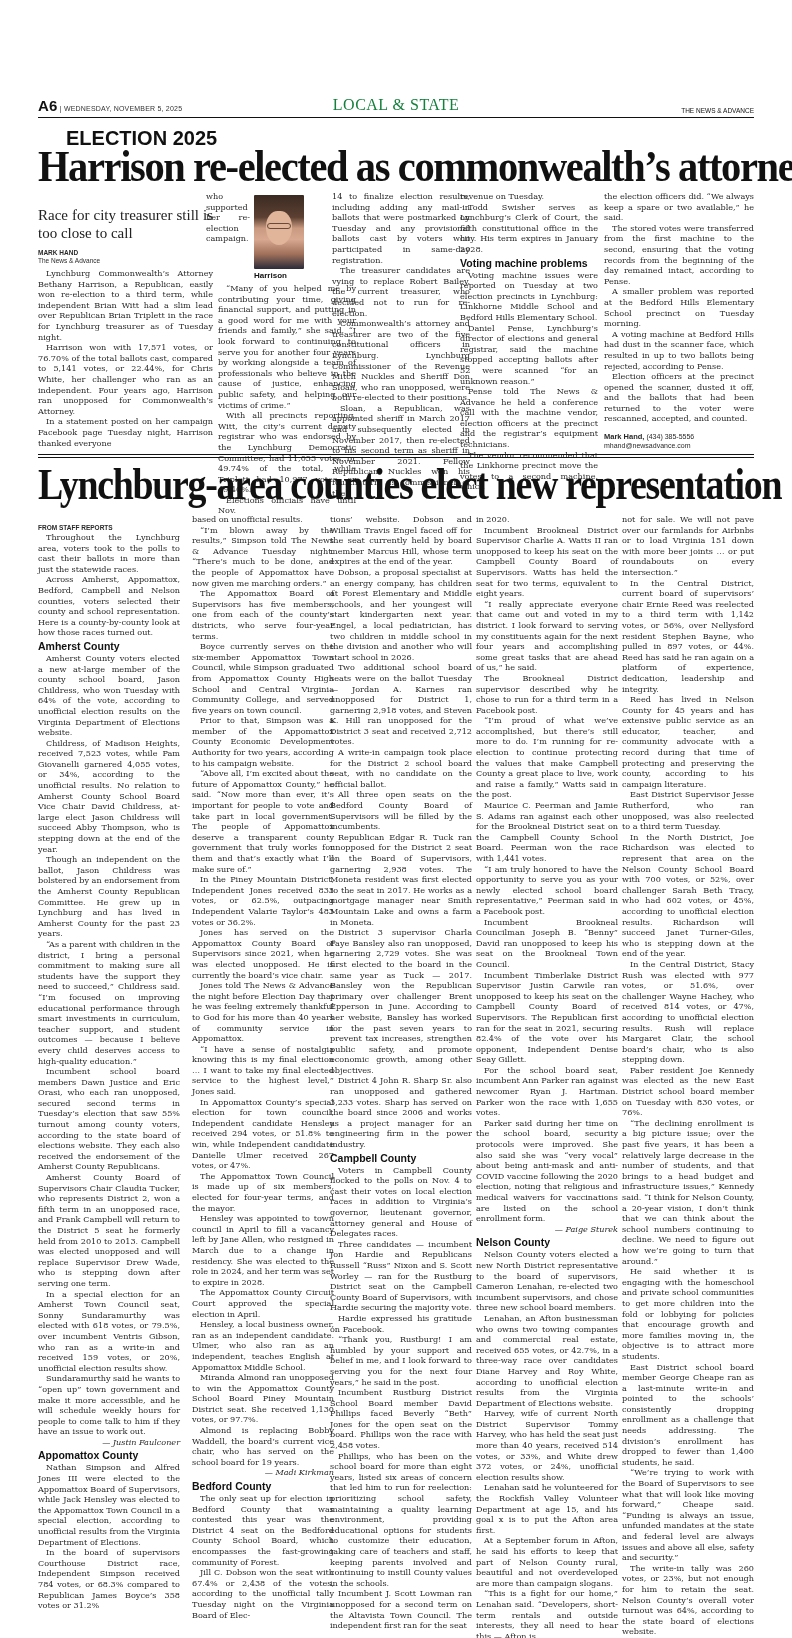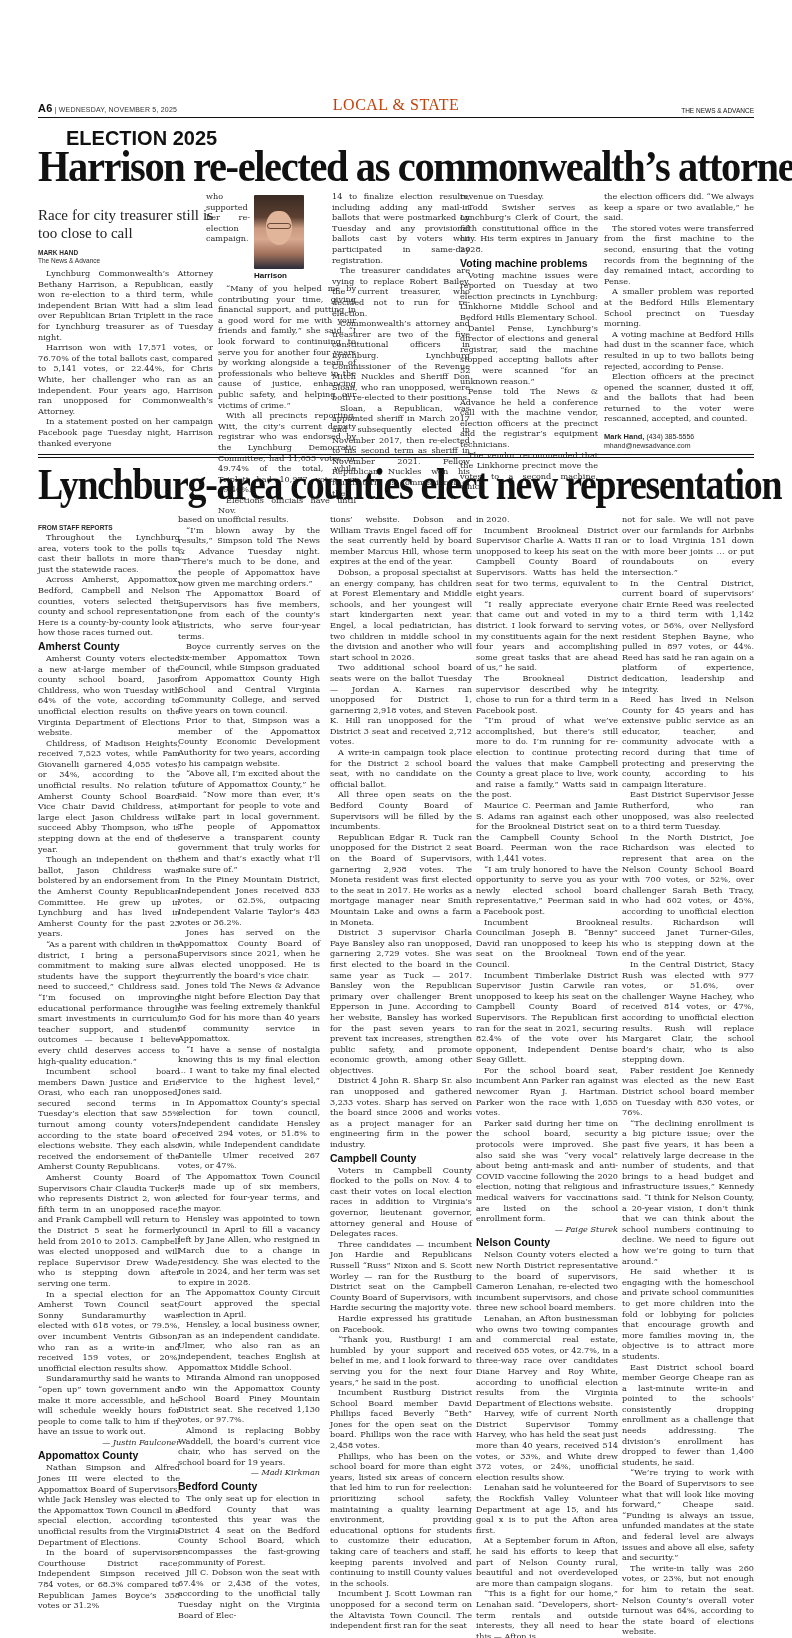--- a/index.html
+++ b/index.html
@@ -2,22 +2,22 @@
 <html><head>
 <meta charset="utf-8">
 <style>
   * { box-sizing: border-box; margin: 0; padding: 0; }
   html, body { width: 792px; height: 1638px; background: #fff; overflow: hidden; }
   body { font-family: "DejaVu Serif", serif; color: #222; position: relative; }
   .page { position: absolute; left: 38px; top: 0; width: 716px; }
 
   .folio { position: absolute; top: 96px; left: 0; width: 716px; height: 22px; border-bottom: 1.2px solid #111; }
   .folio .left { position: absolute; left: 0; bottom: 3px; font-family: "Liberation Sans", sans-serif; font-size: 7px; color: #333; letter-spacing: 0.2px; }
-  .folio .left b { font-size: 11px; color: #111; }
-  .folio .center { position: absolute; left: 0; right: 0; bottom: 3px; text-align: center; font-family: "Liberation Serif", serif; font-size: 16px; letter-spacing: 0.5px; color: #c2410c; }
+  .folio .left b { font-size: 15px; color: #111; }
+  .folio .center { position: absolute; left: 0; right: 0; bottom: 3px; text-align: center; font-family: "Liberation Serif", serif; font-size: 16px; letter-spacing: 0.5px; color: #15803d; }
   .folio .right { position: absolute; right: 0; bottom: 3px; font-family: "Liberation Sans", sans-serif; font-size: 6.5px; color: #111; }
 
   .kicker { position: absolute; top: 127px; left: 0; font-family: "Liberation Sans", sans-serif; font-weight: bold; font-size: 20px; color: #111; padding-left: 28px; }
   .headline { position: absolute; left: 0; font-family: "Liberation Serif", serif; font-weight: bold; color: #111; letter-spacing: -1.5px; line-height: 1; transform-origin: left top; white-space: nowrap; }
   .h1 { top: 145px; font-size: 44px; transform: scaleX(0.92); }
   .h2 { top: 463px; font-size: 44px; transform: scaleX(0.86); }
 
   .col { position: absolute; font-size: 8.1px; line-height: 10.6px; text-align: justify; hyphens: auto; color: #2a2a2a; }
   .col p { text-indent: 8px; }
   .col p.noind { text-indent: 0; }
@@ -117,21 +117,21 @@
     <p>Incumbent school board members Dawn Justice and Eric Orasi, who each ran unopposed, secured second terms in Tuesday’s election that saw 55% turnout among county voters, according to the state board of elections website. They each also received the endorsement of the Amherst County Republicans.</p>
     <p>Amherst County Board of Supervisors Chair Claudia Tucker, who represents District 2, won a fifth term in an unopposed race, and Frank Campbell will return to the District 5 seat he formerly held from 2010 to 2013. Campbell was elected unopposed and will replace Supervisor Drew Wade, who is stepping down after serving one term.</p>
     <p>In a special election for an Amherst Town Council seat, Sonny Sundaramurthy was elected with 618 votes, or 79.5%, over incumbent Ventris Gibson, who ran as a write-in and received 159 votes, or 20%, unofficial election results show.</p>
     <p>Sundaramurthy said he wants to “open up” town government and make it more accessible, and he will schedule weekly hours for people to come talk to him if they have an issue to work out.</p>
     <div class="credit">— Justin Faulconer</div>
     <div class="sec">Appomattox County</div>
     <p>Nathan Simpson and Alfred Jones III were elected to the Appomattox Board of Supervisors, while Jack Hensley was elected to the Appomattox Town Council in a special election, according to unofficial results from the Virginia Department of Elections.</p>
     <p>In the board of supervisors Courthouse District race, Independent Simpson received 784 votes, or 68.3% compared to Republican James Boyce’s 358 votes or 31.2%</p>
   </div>
 
-  <div class="col" style="left:140px; top:514px; width:142px;">
+  <div class="col" style="left:154px; top:514px; width:142px;">
     <p class="noind">based on unofficial results.</p>
     <p>“I’m blown away by the results,” Simpson told The News &amp; Advance Tuesday night. “There’s much to be done, and the people of Appomattox have now given me marching orders.”</p>
     <p>The Appomattox Board of Supervisors has five members, one from each of the county’s districts, who serve four-year terms.</p>
     <p>Boyce currently serves on the six-member Appomattox Town Council, while Simpson graduated from Appomattox County High School and Central Virginia Community College, and served five years on town council.</p>
     <p>Prior to that, Simpson was a member of the Appomattox County Economic Development Authority for two years, according to his campaign website.</p>
     <p>“Above all, I’m excited about the future of Appomattox County,” he said. “Now more than ever, it’s important for people to vote and take part in local government. The people of Appomattox deserve a transparent county government that truly works for them and that’s exactly what I’ll make sure of.”</p>
     <p>In the Piney Mountain District, Independent Jones received 833 votes, or 62.5%, outpacing Independent Valarie Taylor’s 483 votes or 36.2%.</p>
     <p>Jones has served on the Appomattox County Board of Supervisors since 2021, when he was elected unopposed. He is currently the board’s vice chair.</p>
     <p>Jones told The News &amp; Advance the night before Election Day that he was feeling extremely thankful to God for his more than 40 years of community service in Appomattox.</p>
     <p>“I have a sense of nostalgia knowing this is my final election … I want to take my final elected service to the highest level,” Jones said.</p>

